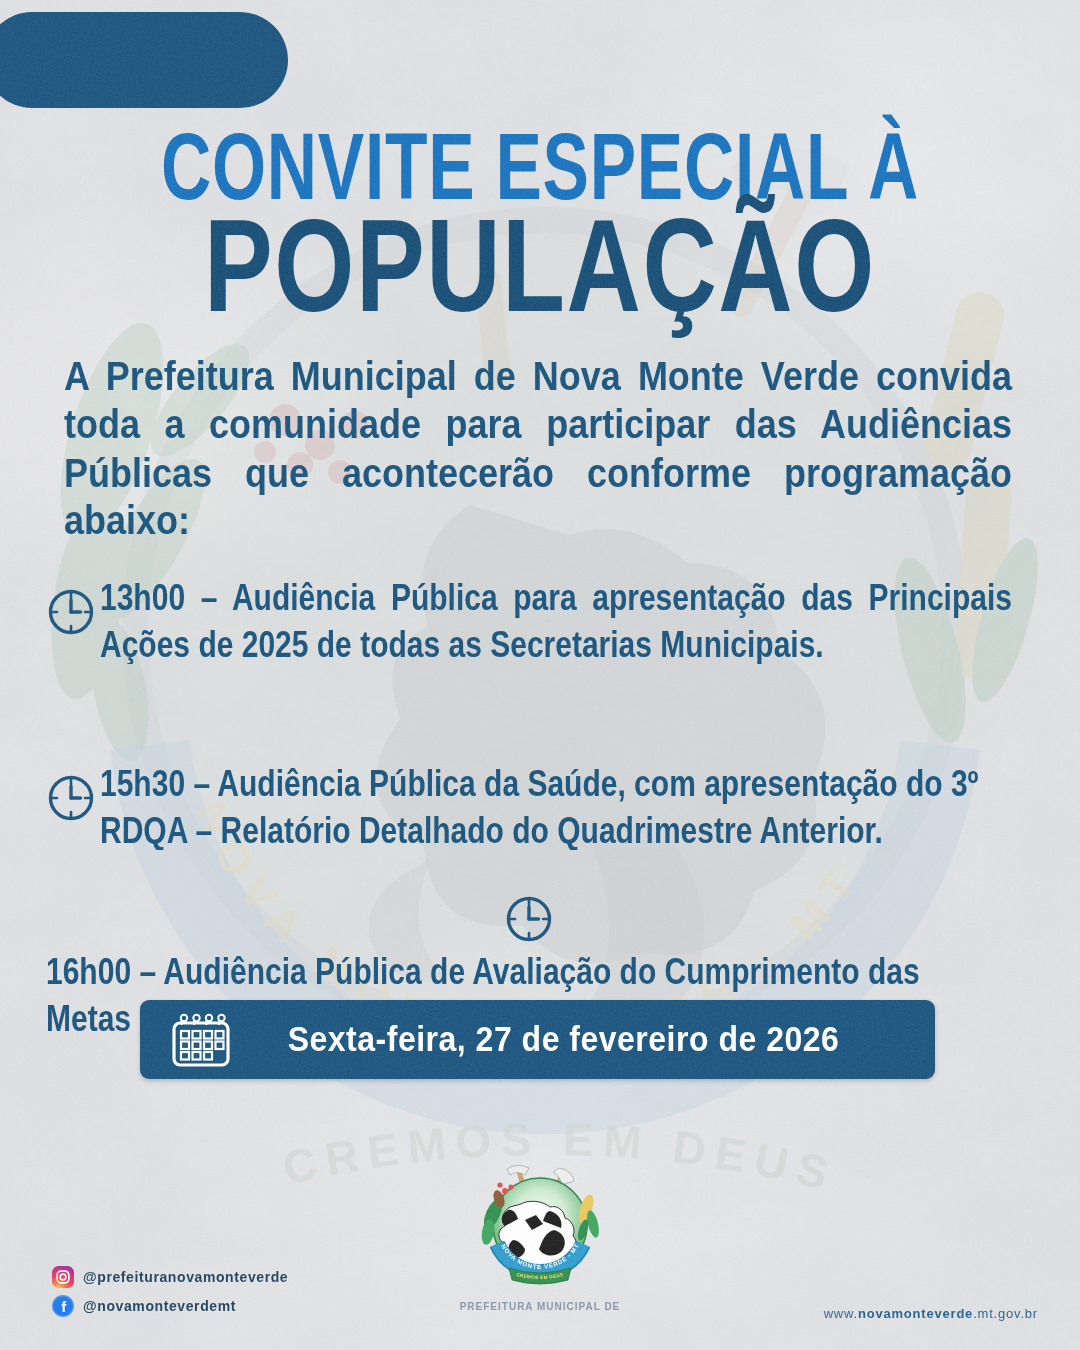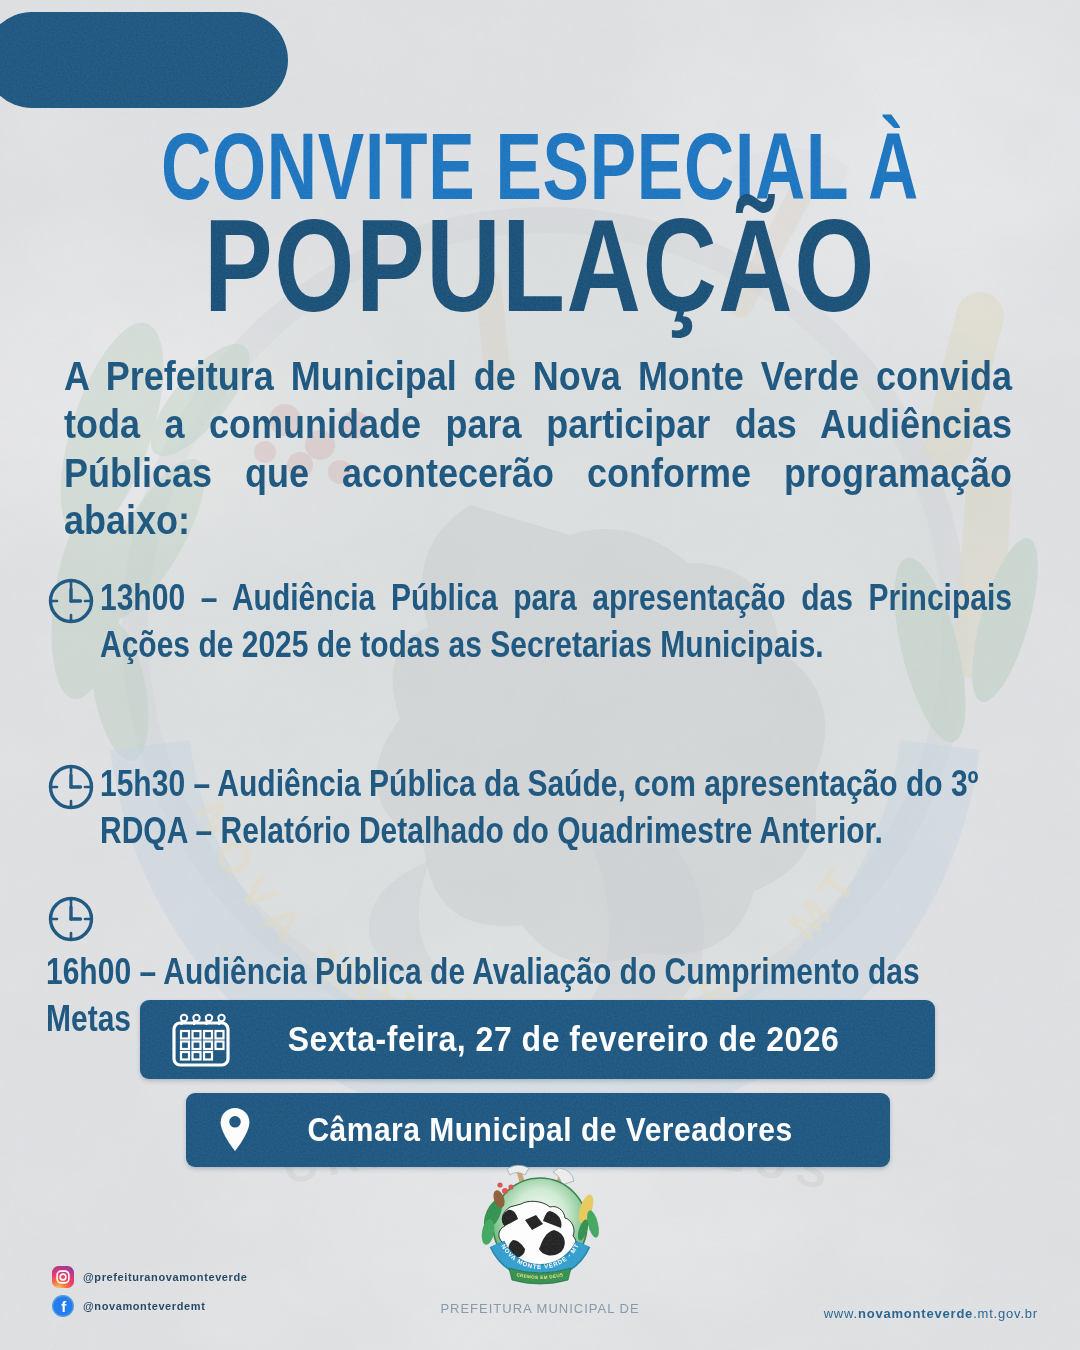--- a/index.html
+++ b/index.html
@@ -25,46 +25,46 @@
     border-radius:48px;background:var(--deep);}
   
   .title{position:absolute;left:0;width:100%;text-align:center;font-weight:bold;line-height:1;}
   .title-1{top:120px;font-size:94px;color:var(--title);transform:scaleX(.74);letter-spacing:1px;}
   .title-2{top:200px;font-size:132px;color:var(--navy);transform:scaleX(.78);letter-spacing:2px;}
   
   .intro{position:absolute;left:64px;top:352px;width:948px;
     font-size:36px;font-weight:bold;color:var(--body);line-height:1.16;
     text-align:justify;transform:scaleY(1.15);transform-origin:top left;}
   
-  .agenda-item{position:absolute;left:46px;width:966px;display:flex;align-items:flex-start;}
+  .agenda-item{position:absolute;left:46px;width:966px;display:flex;align-items:center;}
   .agenda-item .ic{flex:0 0 54px;padding-top:2px;}
   .agenda-text{flex:1;font-size:30px;font-weight:bold;color:var(--body);
     line-height:1.3;transform:scaleY(1.2);transform-origin:top left;}
   .justify{text-align:justify;}
   .item-1{top:574px;} .item-2{top:760px;} .item-3{top:892px;flex-direction:column;}
   
   .banner{position:absolute;background:var(--deep);border-radius:9px;
     display:flex;align-items:center;color:var(--white);
     box-shadow:0 2px 4px rgba(20,50,80,.25);}
   .banner-date{left:140px;top:1000px;width:795px;height:79px;}
   .banner-loc{left:186px;top:1093px;width:704px;height:74px;}
   .banner .bic{margin-left:30px;display:flex;align-items:center;}
   .banner-label{flex:1;text-align:center;font-weight:bold;letter-spacing:.5px;
     transform:scaleY(1.12);}
   .banner-date .banner-label{font-size:32px;padding-right:40px;}
   .banner-loc .banner-label{font-size:30px;padding-right:44px;}
   
   .logo-wrap{position:absolute;left:0;top:1162px;width:100%;text-align:center;}
-  .org-label{margin-top:3px;font-size:13px;font-weight:normal;letter-spacing:1px;color:var(--label);}
+  .org-label{margin-top:3px;font-size:10px;font-weight:bold;letter-spacing:1px;color:var(--label);}
   .org-name{margin-top:1px;font-size:21px;font-weight:bold;color:var(--brand);letter-spacing:.3px;}
   
   .social{position:absolute;left:52px;top:1266px;}
   .social-row{display:flex;align-items:center;margin-bottom:7px;cursor:pointer;}
   .social-row .sic{width:22px;height:22px;margin-right:9px;flex:0 0 22px;}
-  .social-handle{font-size:11px;font-weight:bold;letter-spacing:.6px;color:var(--handle);}
+  .social-handle{font-size:14px;font-weight:bold;letter-spacing:.6px;color:var(--handle);}
   .website{position:absolute;right:42px;top:1306px;font-size:13px;letter-spacing:.8px;
     color:var(--url);cursor:pointer;}
   .website b{font-weight:bold;}
 </style>
 </head>
 <body>
 
 <div class="poster">
 
   <svg class="layer no-pe" viewBox="0 0 1080 1350">
@@ -230,29 +230,20 @@
             <rect x="11" y="41" width="8" height="7.5"></rect>
               <rect x="22.5" y="41" width="8" height="7.5"></rect>
             <rect x="34" y="41" width="8" height="7.5"></rect>
           </g>
         </g>
       </svg>
     </span>
     <span class="banner-label">Sexta-feira, 27 de fevereiro de 2026</span>
   </div>
 
-  <div class="banner banner-loc">
-    <span class="bic">
-      <svg width="38" height="48" viewBox="0 0 38 50">
-        <path d="M19 2 C10.7 2 4 8.7 4 17 C4 28.5 19 47 19 47 C19 47 34 28.5 34 17 C34 8.7 27.3 2 19 2 Z" fill="#fff"></path>
-        <circle cx="19" cy="16.5" r="6" fill="#17527D"></circle>
-      </svg>
-    </span>
-    <span class="banner-label">Câmara Municipal de Vereadores</span>
-  </div>
 
   <div class="logo-wrap">
     <svg width="170" height="132" viewBox="0 0 170 132">
       <defs>
         <radialGradient id="sealGreen" cx="50%" cy="40%" r="65%">
           <stop offset="0%" stop-color="#F7FCF6"></stop>
             <stop offset="42%" stop-color="#CFEBD2"></stop>
           <stop offset="80%" stop-color="#6FBD80"></stop>
             <stop offset="100%" stop-color="#3D9253"></stop>
         </radialGradient>

